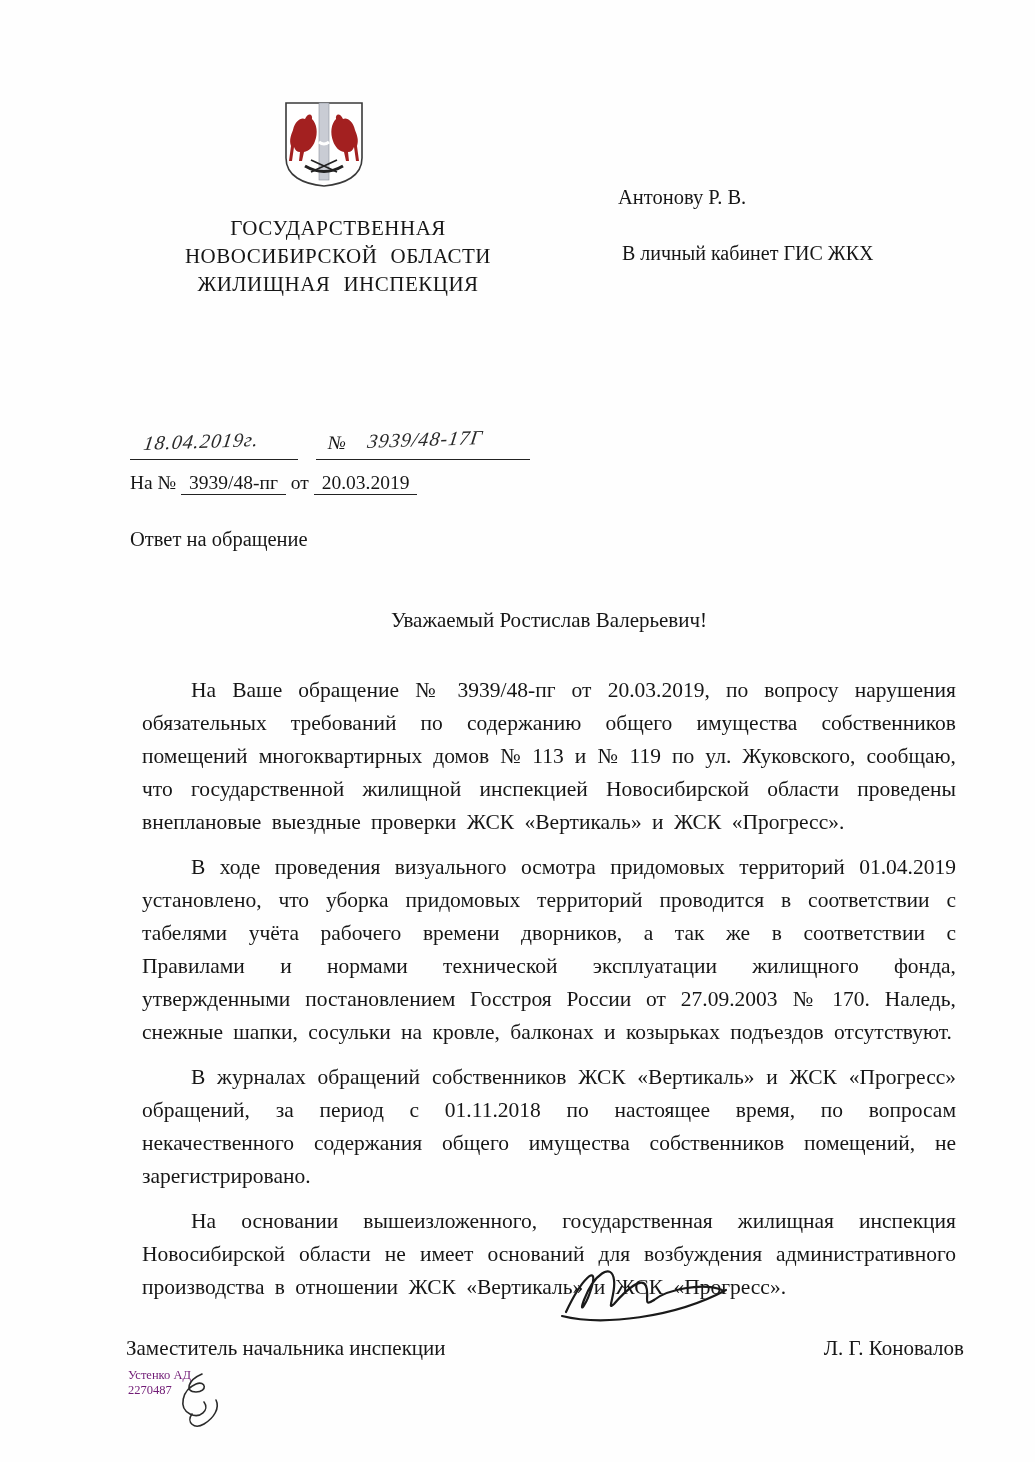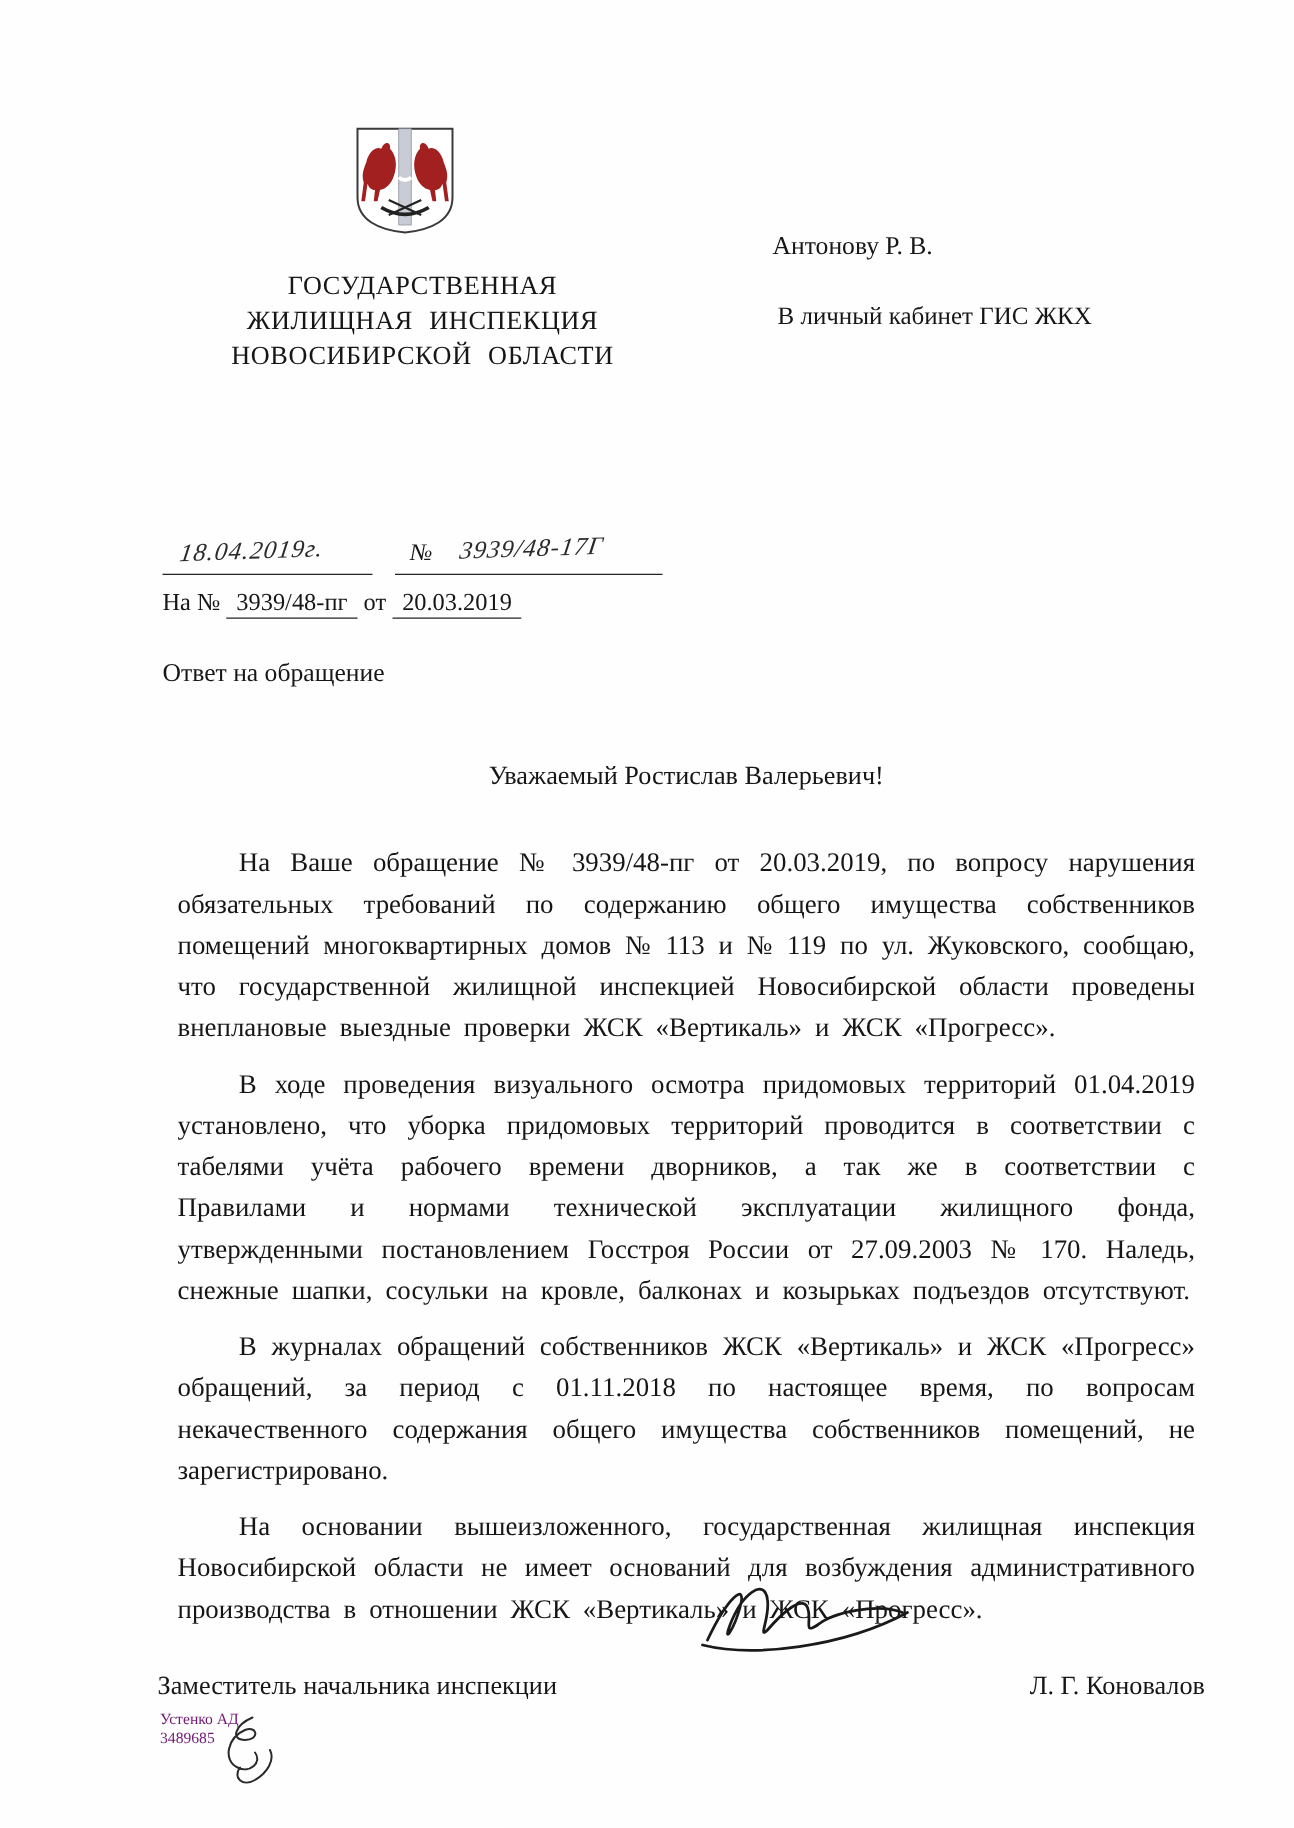--- a/index.html
+++ b/index.html
@@ -88,22 +88,22 @@
       <g transform="translate(82,0) scale(-1,1)">
         <path d="M10,30 c2,-9 8,-13 12,-11 c3,-7 8,-5 7,0 c5,5 6,14 3,22 c-2,6 -6,10 -11,11 l-2,9 h-3 l1,-9 c-3,0 -5,-2 -6,-5 l-2,14 h-3 l2,-15 c-2,-6 0,-11 2,-16 z" fill="#a32020"></path>
       </g>
       <path d="M22,66 q19,11 38,0" stroke="#222" stroke-width="3" fill="none"></path>
       <path d="M28,72 L54,60 M28,60 L54,72" stroke="#222" stroke-width="1.8"></path>
     </svg>
   </div>
 
   <div class="org-name">
     <div>ГОСУДАРСТВЕННАЯ</div>
+    <div>НОВОСИБИРСКОЙ ОБЛАСТИ</div>
     <div>ЖИЛИЩНАЯ ИНСПЕКЦИЯ</div>
-    <div>НОВОСИБИРСКОЙ ОБЛАСТИ</div>
   </div>
 
 
   <div class="outgoing">
     <div class="rule rule-a"></div>
     <div class="rule rule-b"></div>
     <span class="date hand">18.04.2019г.</span>
     <span class="nsign">№</span>
     <span class="num hand">3939/48-17Г</span>
   </div>
@@ -139,21 +139,21 @@
     </svg>
   </div>
 
   <div class="sign-row">
     <span>Заместитель начальника инспекции</span>
     <span>Л. Г. Коновалов</span>
   </div>
 
   <div class="executor">
     <div>Устенко АД</div>
-    <div>3489685</div>
+    <div>2270487</div>
   </div>
   <div class="executor-scribble">
     <svg viewBox="0 0 70 62" width="70" height="62">
       <g fill="none" stroke="#2a2a2a" stroke-width="1.6" stroke-linecap="round">
         <path d="M34,4 C20,10 16,22 28,22 C40,22 38,10 28,14 C14,20 10,38 22,44 C32,49 42,40 36,32"></path>
         <path d="M24,44 C18,52 26,60 36,54 C46,48 52,38 48,30"></path>
       </g>
     </svg>
   </div>
 

